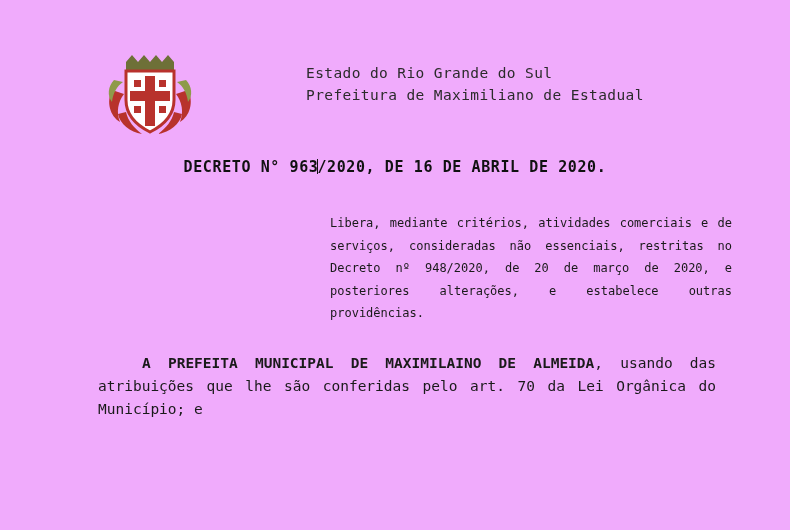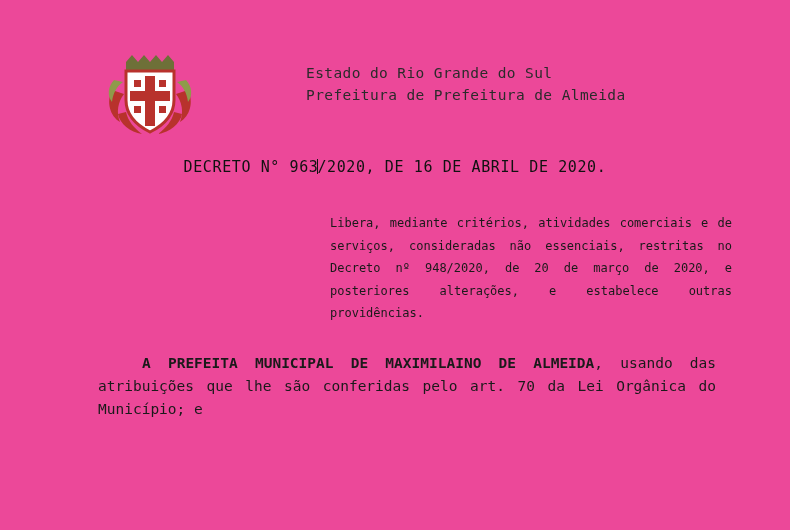--- a/index.html
+++ b/index.html
@@ -11,21 +11,21 @@
     width: 790px;
     height: 530px;
     overflow: hidden;
     font-family: "DejaVu Sans Mono", monospace;
     color: #1a1a1a;
   }
   .page {
     position: relative;
     width: 790px;
     height: 530px;
-    background: #ec4899;
+    background: #f0abfc;
   }
 
   
   .header {
     position: absolute;
     top: 44px;
     left: 0;
     width: 790px;
     height: 96px;
   }
@@ -48,21 +48,21 @@
   .header-text div { white-space: nowrap; }
 
   
   .decree-title {
     position: absolute;
     top: 158px;
     left: 0;
     width: 790px;
     text-align: center;
     font-size: 15px;
-    font-weight: normal;
+    font-weight: bold;
     letter-spacing: 0.6px;
     color: #111;
   }
   .decree-title .caret {
     display: inline-block;
     width: 0;
     border-left: 1px solid #111;
     height: 15px;
     vertical-align: -2px;
     margin: 0 -1px;
@@ -131,21 +131,21 @@
 
         <rect x="30" y="30" width="7" height="7" fill="#b8322c"></rect>
         <rect x="55" y="30" width="7" height="7" fill="#b8322c"></rect>
         <rect x="30" y="56" width="7" height="7" fill="#b8322c"></rect>
         <rect x="55" y="56" width="7" height="7" fill="#b8322c"></rect>
       </svg>
     </div>
 
     <div class="header-text">
       <div>Estado do Rio Grande do Sul</div>
-      <div>Prefeitura de Prefeitura de Almeida</div>
+      <div>Prefeitura de Maximiliano de Estadual</div>
     </div>
   </div>
 
   <div class="decree-title">
     <span>DECRETO N° 963</span><span class="caret"></span><span>/2020, DE 16 DE ABRIL DE 2020.</span>
   </div>
 
   <div class="ementa">Libera, mediante critérios, atividades comerciais e de serviços, consideradas não essenciais, restritas no Decreto nº 948/2020, de 20 de março de 2020, e posteriores alterações, e estabelece outras providências.</div>
 
   <div class="body-block">

